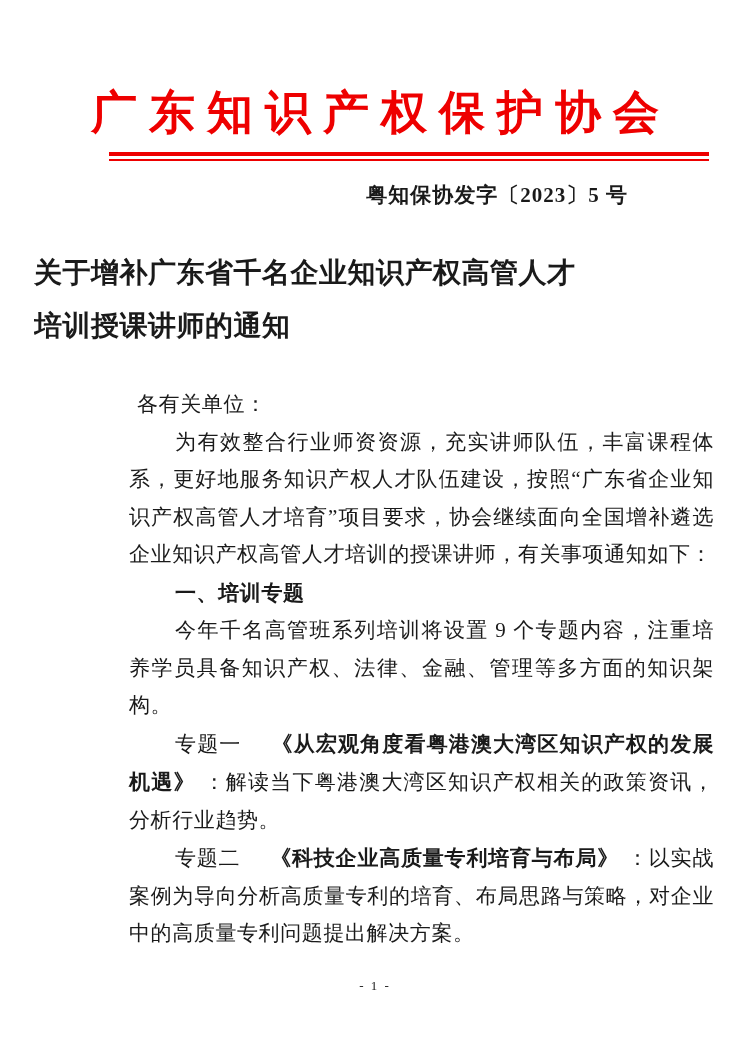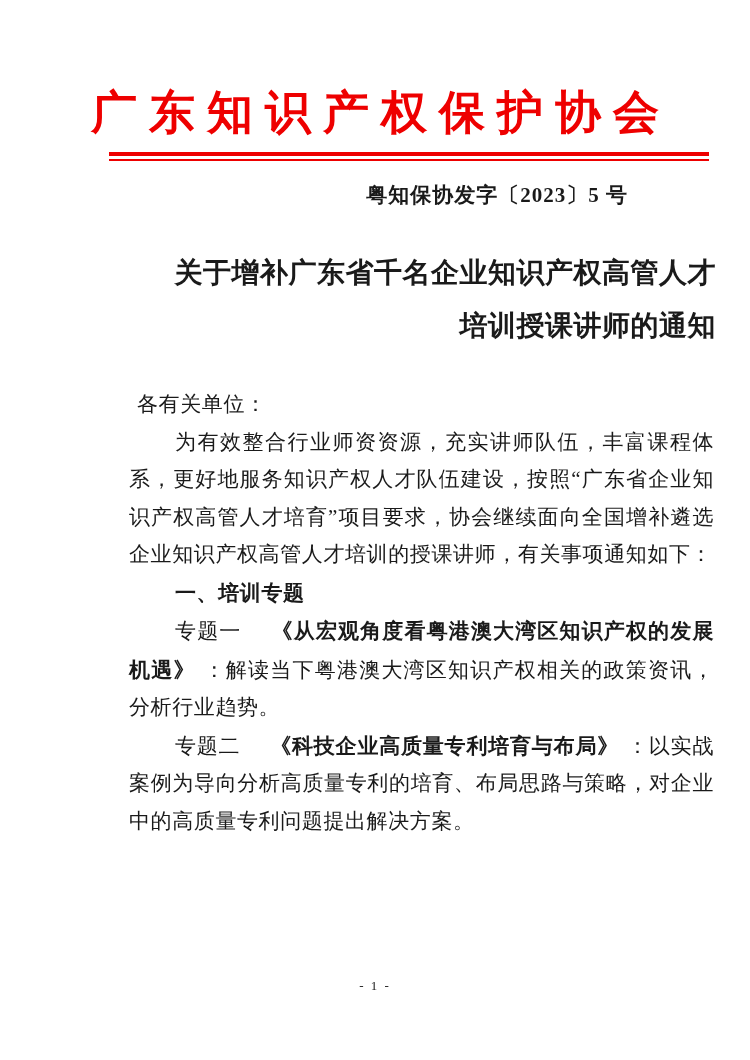--- a/index.html
+++ b/index.html
@@ -45,21 +45,21 @@
     font-size: 21px;
     line-height: 26px;
     letter-spacing: 1px;
     font-weight: bold;
   }
   .doc-title {
     position: absolute;
     top: 246px;
     left: 0;
     right: 0;
-    text-align: right;
+    text-align: left;
     font-family: "Liberation Sans", "DejaVu Sans", sans-serif;
     font-weight: bold;
     font-size: 28px;
     line-height: 53px;
     letter-spacing: 0.5px;
   }
   .doc-body {
     position: absolute;
     top: 386px;
     left: 95px;
@@ -100,19 +100,20 @@
 
   <div class="doc-title">
     <div>关于增补广东省千名企业知识产权高管人才</div>
     <div>培训授课讲师的通知</div>
   </div>
 
   <div class="doc-body">
       <p class=""><span class="run">各有关单位：</span></p>
       <p class="indent"><span class="run">为有效整合行业师资资源，充实讲师队伍，丰富课程体系，更好地服务知识产权人才队伍建设，按照“广东省企业知识产权高管人才培育”项目要求，协会继续面向全国增补遴选企业知识产权高管人才培训的授课讲师，有关事项通知如下：</span></p>
       <p class="indent"><span class="run bold-hei">一、培训专题</span></p>
+      <p class="indent"><span class="run">今年千名高管班系列培训将设置 9 个专题内容，注重培养学员具备知识产权、法律、金融、管理等多方面的知识架构。</span></p>
       <p class="indent"><span class="run">专题一　</span><span class="run bold-hei">《从宏观角度看粤港澳大湾区知识产权的发展机遇》</span><span class="run">：解读当下粤港澳大湾区知识产权相关的政策资讯，分析行业趋势。</span></p>
       <p class="indent"><span class="run">专题二　</span><span class="run bold-hei">《科技企业高质量专利培育与布局》</span><span class="run">：以实战案例为导向分析高质量专利的培育、布局思路与策略，对企业中的高质量专利问题提出解决方案。</span></p>
     </div>
 
   <div class="page-number">- 1 -</div>
 
 </div>
 
 </body></html>

